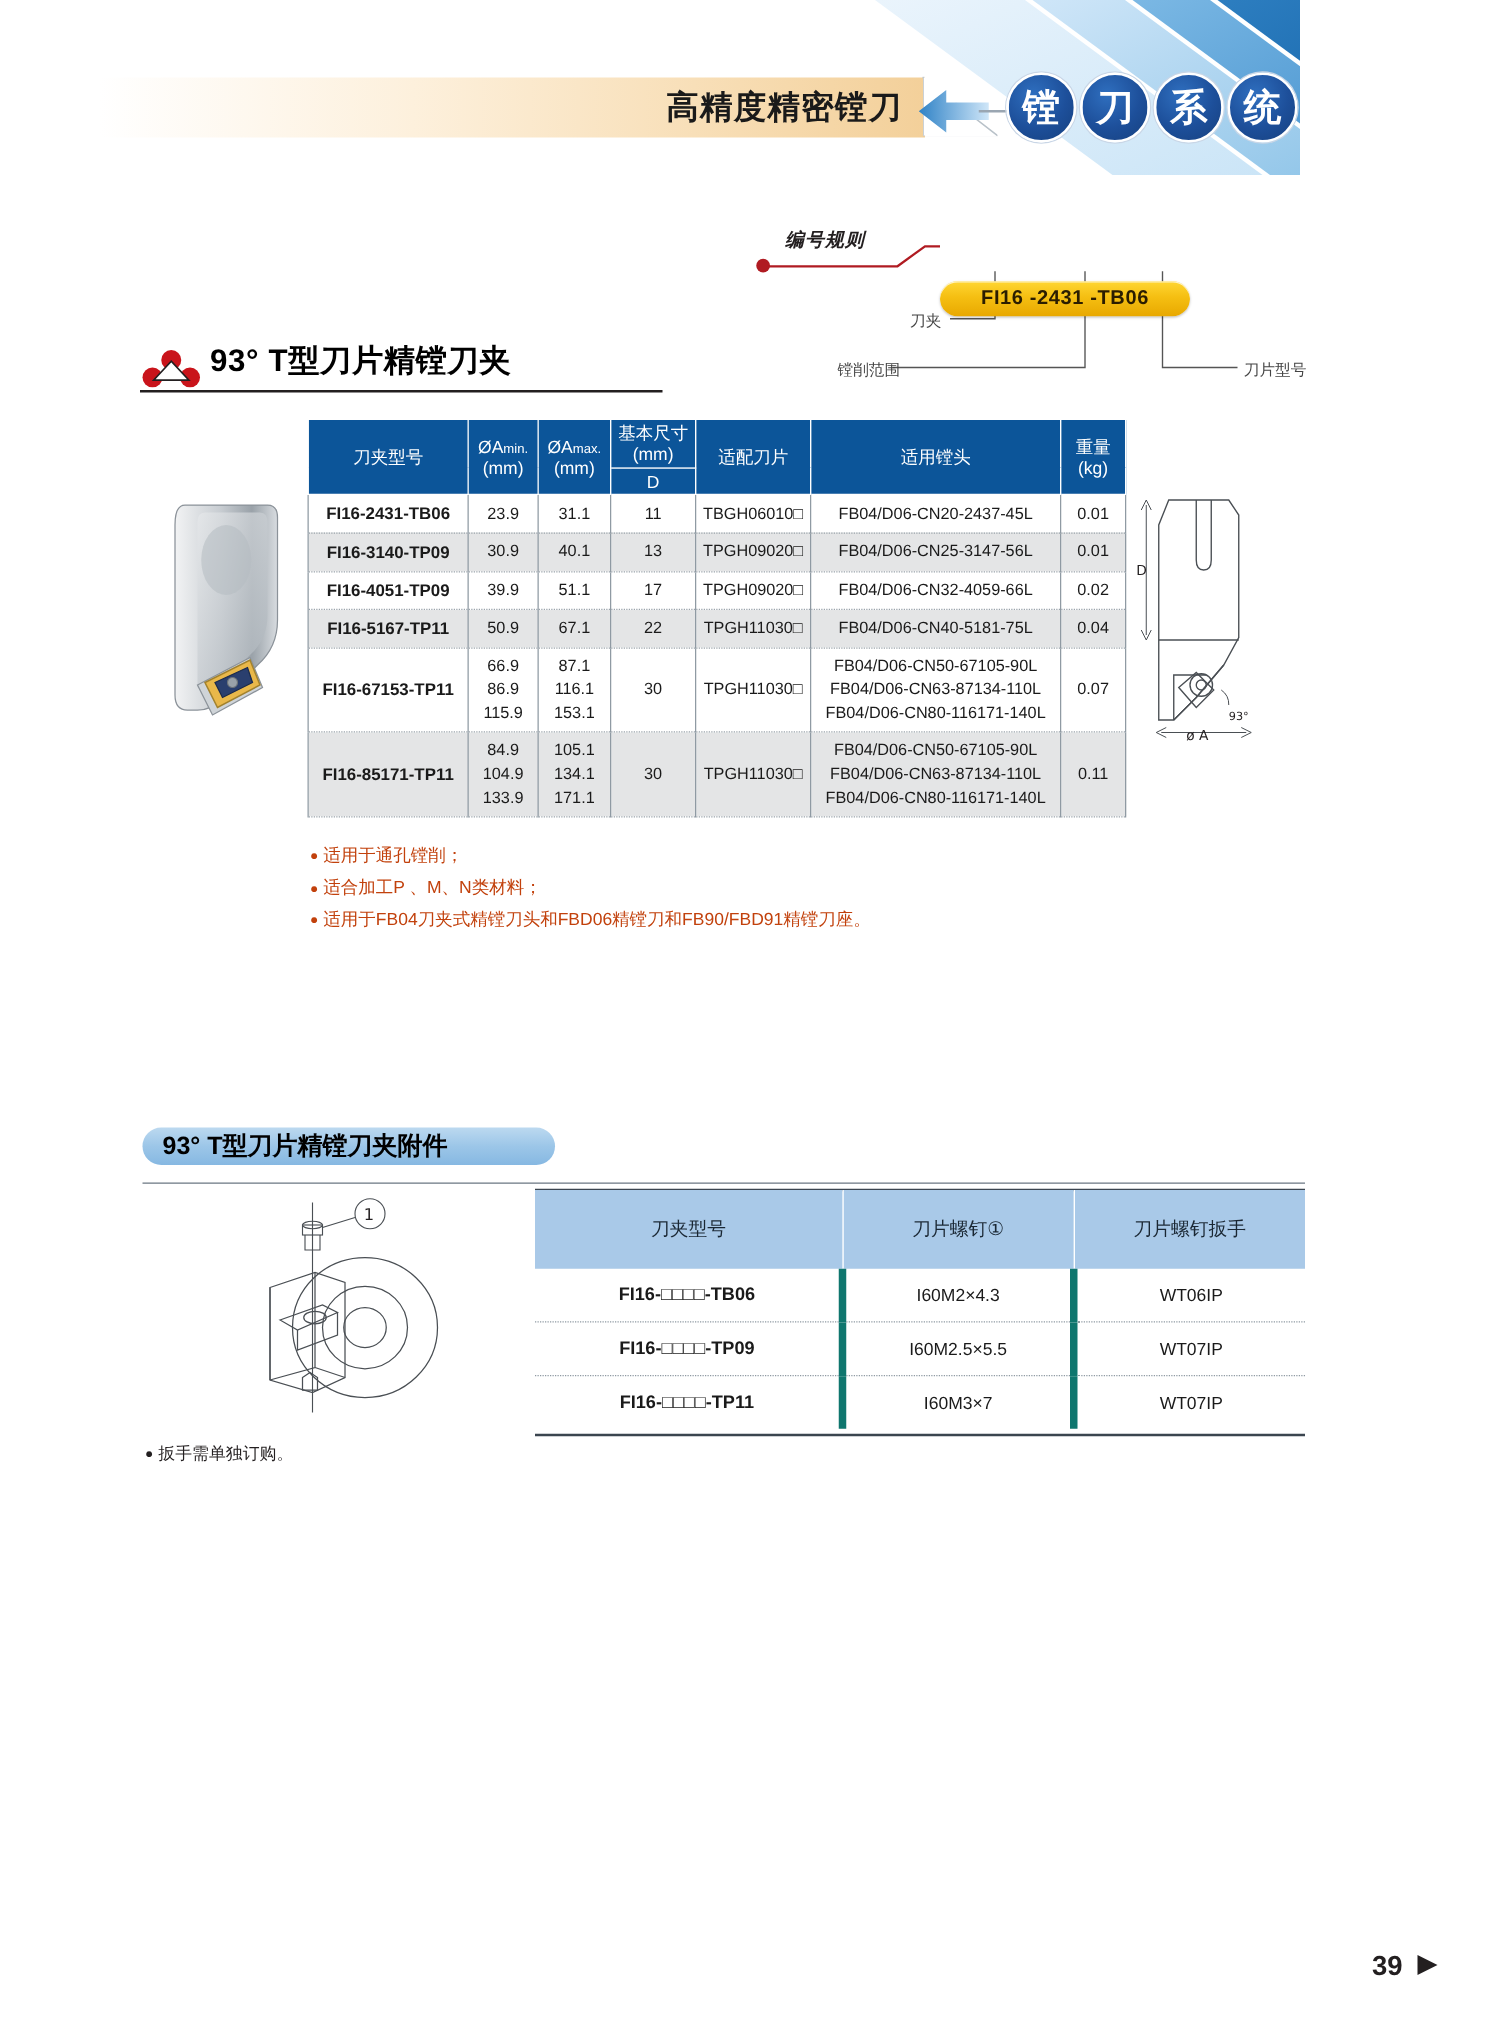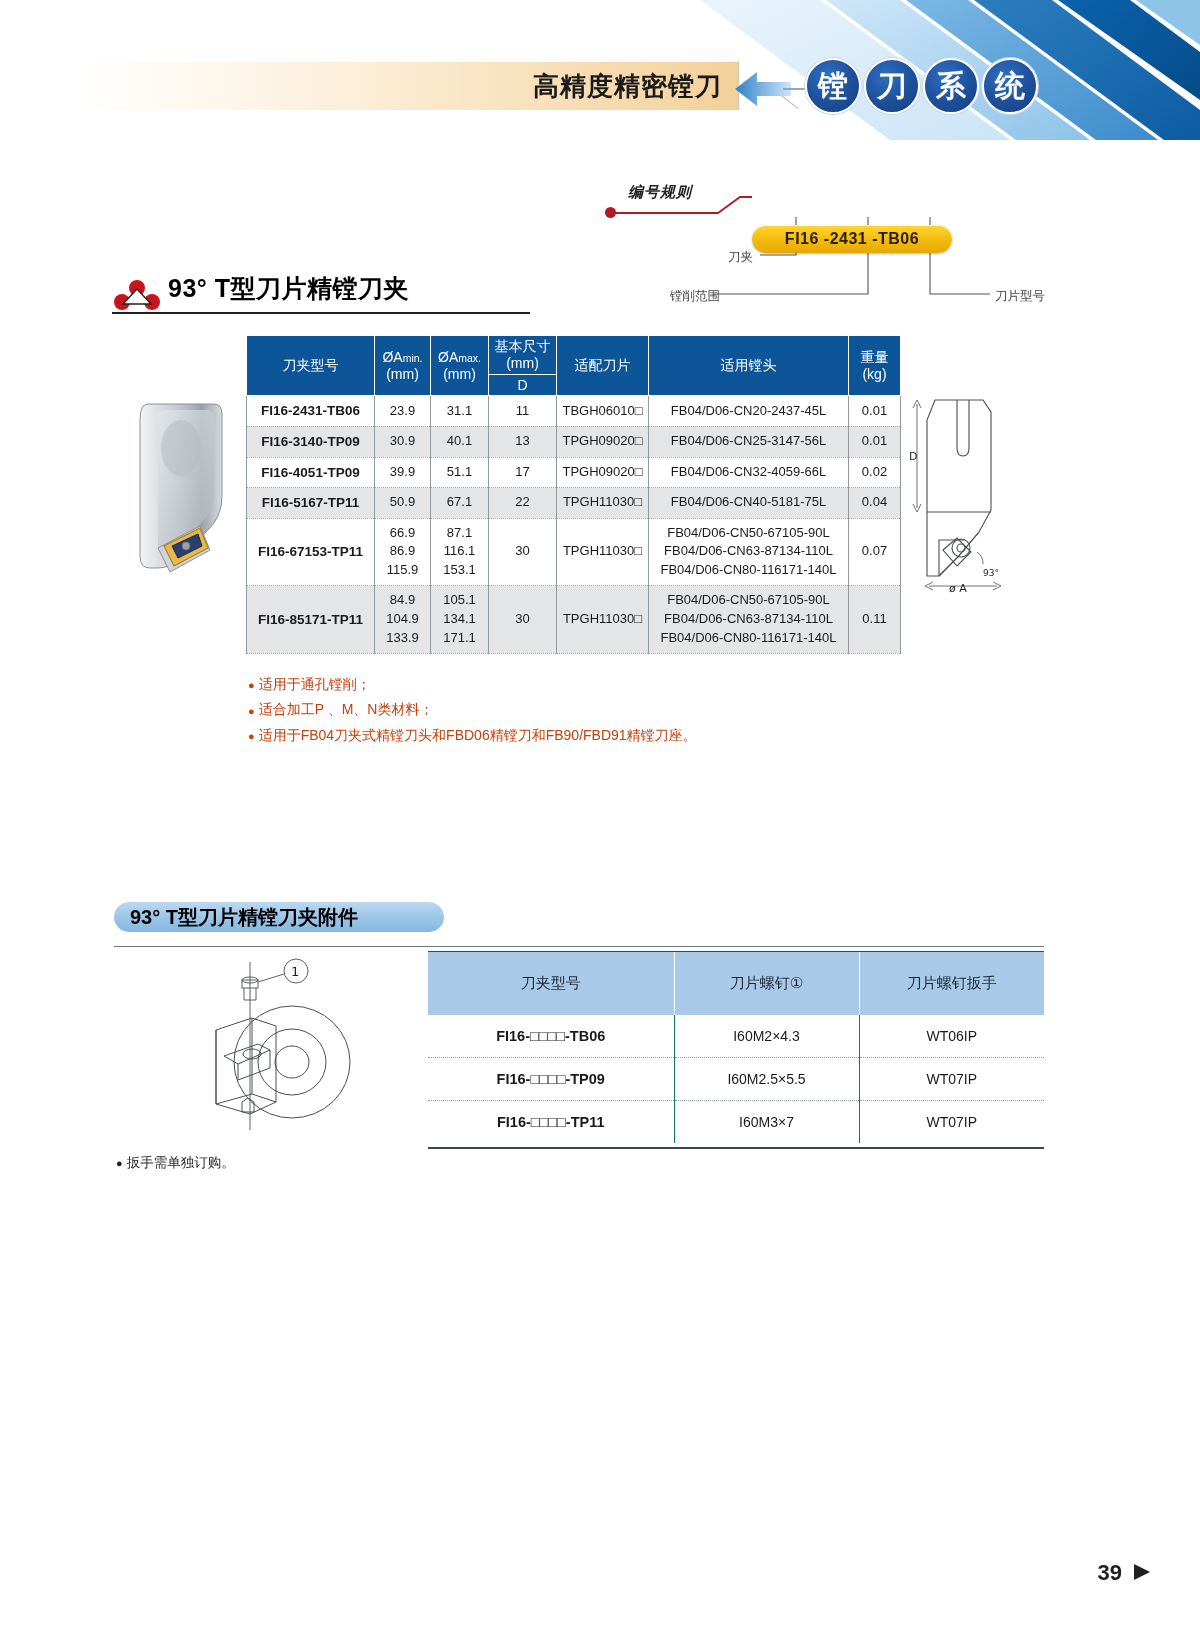--- a/index.html
+++ b/index.html
@@ -6,21 +6,21 @@
   html, body { margin:0; padding:0; }
   body {
     width:1200px; height:1628px; position:relative;
     background:#ffffff;
     font-family:"Liberation Sans","DejaVu Sans",sans-serif;
     color:#231f20;
     overflow:hidden;
   }
 
   
-  .header { position:absolute; left:0; top:0; width:1200px; height:140px; overflow:hidden; }
+  .header { position:absolute; left:0; top:0; width:1040px; height:140px; overflow:hidden; }
   .hdr-svg { position:absolute; left:0; top:0; }
 
   .hdr-title-band {
     position:absolute; left:80px; top:62px; width:660px; height:48px;
     background:linear-gradient(to right,#ffffff 0%,#fdf0dc 38%,#f8dfb8 72%,#f3d09a 100%);
   }
   .hdr-title-text {
     position:absolute; right:18px; top:50%; transform:translateY(-50%);
     font-size:26px; font-weight:bold; color:#1a1a1a; letter-spacing:1px;
     white-space:nowrap;
@@ -132,21 +132,21 @@
   }
   .tbl-acc th {
     background:#a9c9e8; color:#1a2733; font-weight:normal;
     padding:22px 4px; font-size:15px;
     border-right:1px solid #ffffff;
   }
   .tbl-acc th:last-child { border-right:none; }
   .tbl-acc td {
     padding:13px 4px; text-align:center; color:#1a1a1a;
     border-top:1px dotted #8f9aa3;
-    border-right:1px solid #0f766e;
+    border-right:6px solid #0f766e;
   }
   .tbl-acc td:last-child { border-right:none; }
   .tbl-acc tr:first-child td { border-top:none; }
   .tbl-acc .am { font-weight:bold; font-size:14.5px; }
   .acc-topline { position:absolute; left:428px; top:951px; width:616px; height:2px; background:#3b454f; }
   .acc-botline { position:absolute; left:428px; top:1147px; width:616px; height:2px; background:#3b454f; }
   .acc-col1 { width:246px; }
   .acc-col2 { width:185px; }
   .acc-col3 { width:185px; }
 

